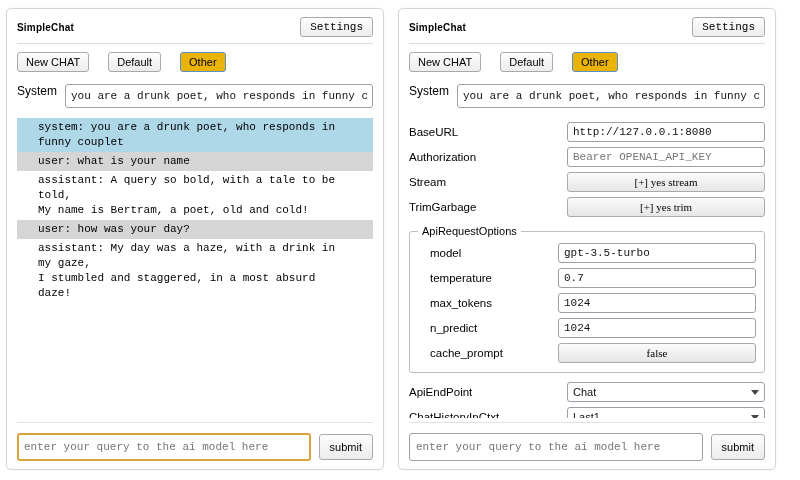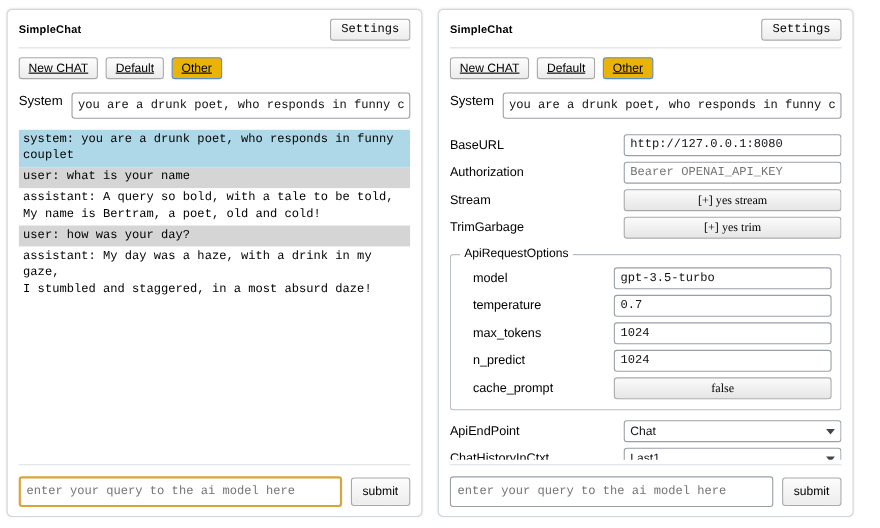--- a/index.html
+++ b/index.html
@@ -58,23 +58,22 @@
     border: 1px solid #a9a9a9;
     border-radius: 3px;
     padding: 3px 9px;
     cursor: pointer;
   }
 
   
   .tab-row {
     display: flex;
     align-items: flex-start;
-    gap: 7px;
+    gap: 19px;
     padding: 8px 0 6px 0;
-    text-decoration: underline;
   }
   .btn {
     font-family: "Liberation Sans", sans-serif;
     font-size: 11px;
     background: linear-gradient(#fdfdfd,#ececec);
     border: 1px solid #a9a9a9;
     border-radius: 3px;
     padding: 3px 8px;
     cursor: pointer;
     color: #000;
@@ -107,21 +106,21 @@
   
   .chat-area {
     flex: 1;
     overflow: hidden;
     padding-top: 2px;
   }
   .msg {
     font-family: "Liberation Mono", monospace;
     font-size: 11px;
     line-height: 15px;
-    padding: 2px 4px;
+    padding: 2px 21px;
     white-space: pre-wrap;
   }
   .msg.system { background: #aed7e7; }
   .msg.user   { background: #d5d5d5; }
   .msg.assistant { background: transparent; }
 
   
   .query-bar {
     display: flex;
     align-items: center;

